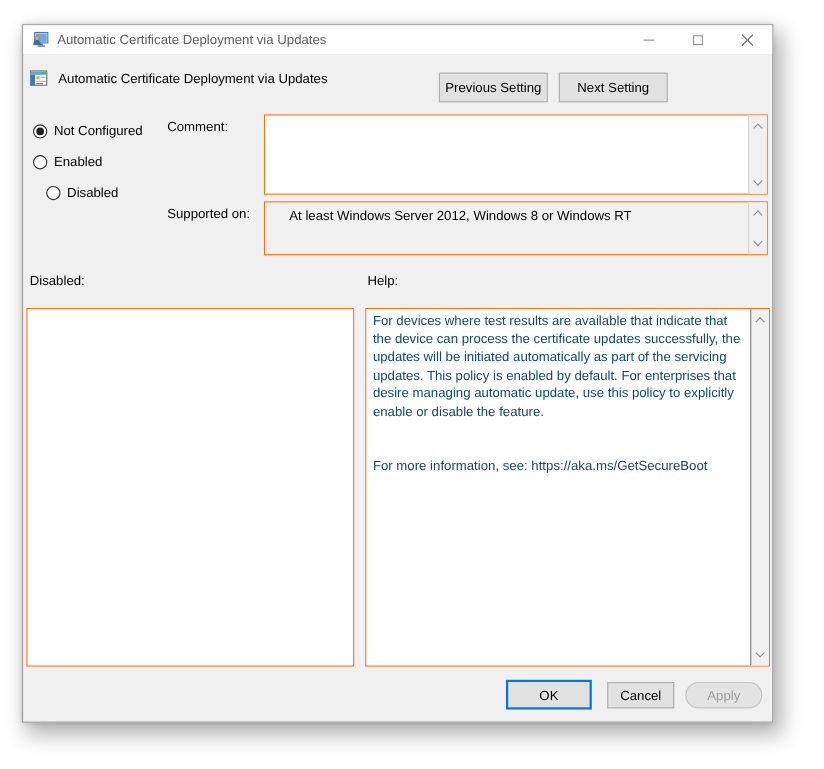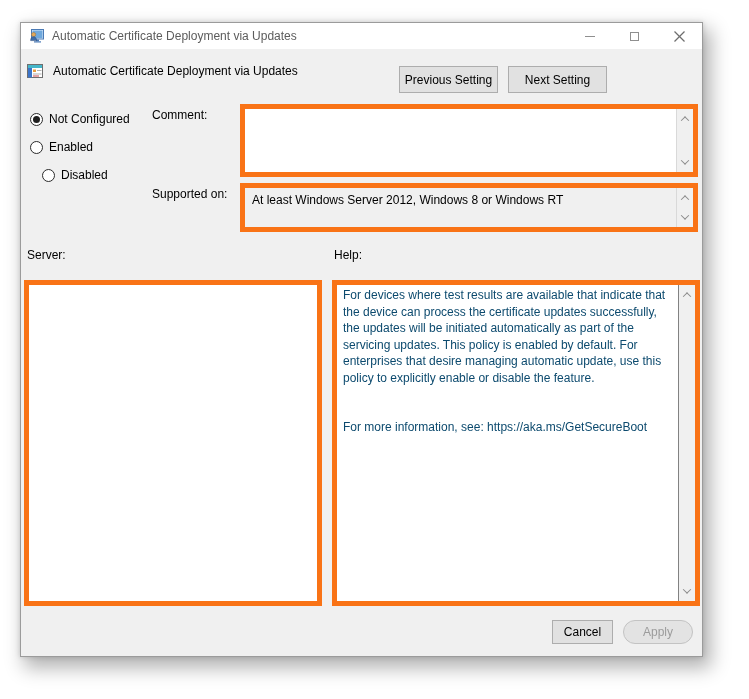--- a/index.html
+++ b/index.html
@@ -34,21 +34,21 @@
 
   
   .radio-row { position:absolute; left:9px; display:flex; align-items:center; height:16px; }
   .radio-circle { width:13px; height:13px; border:1px solid #2b2b2b; border-radius:50%;
                   background:#fff; margin-right:6px; position:relative; flex:0 0 auto; }
   .radio-row.selected .radio-circle::after { content:""; position:absolute; left:2px; top:2px;
                   width:7px; height:7px; border-radius:50%; background:#1f1f1f; }
 
   
   .field-label { position:absolute; color:#000; font-size:12px; white-space:nowrap; }
-  .box { position:absolute; border:5px solid #f97316; background:#fff; }
+  .box { position:absolute; border:1px solid #f97316; background:#fff;padding-left:15px; }
   .scrollstrip { position:absolute; top:0; right:0; bottom:0; width:17px; background:#f0f0f0;
                  border-left:1px solid #d9d9d9; display:flex; flex-direction:column;
                  justify-content:space-between; align-items:center; padding:5px 0; }
   .scrollbtn { width:13px; height:10px; display:flex; align-items:center; justify-content:center; }
   .chev { width:6px; height:6px; border-left:1px solid #8a8a8a; border-top:1px solid #8a8a8a; }
   .chev.up { transform:rotate(45deg) translate(1px,1px); }
   .chev.down { transform:rotate(225deg) translate(1px,1px); }
 
   #comment-box { left:219px; top:81px; width:458px; height:73px; }
   #supported-box { left:219px; top:160px; width:458px; height:49px; background:#f0f0f0; }
@@ -145,36 +145,37 @@
     <div class="scrollstrip">
       <div class="scrollbtn">
           <span class="chev up"></span>
         </div>
       <div class="scrollbtn">
           <span class="chev down"></span>
         </div>
     </div>
   </div>
 
-  <div class="field-label" style="left:6px; top:225px;">Server:</div>
+  <div class="field-label" style="left:6px; top:225px;">Disabled:</div>
   <div class="field-label" style="left:313px; top:225px;">Help:</div>
 
   <div class="box" id="options-panel"></div>
 
   <div class="box" id="help-panel">
     <div class="help-text">
       <div>For devices where test results are available that indicate that the device can process the certificate updates successfully, the updates will be initiated automatically as part of the servicing updates. This policy is enabled by default. For enterprises that desire managing automatic update, use this policy to explicitly enable or disable the feature.</div>
       <div class="help-more">For more information, see: https://aka.ms/GetSecureBoot</div>
     </div>
     <div class="scrollstrip">
       <div class="scrollbtn">
           <span class="chev up"></span>
         </div>
       <div class="scrollbtn">
           <span class="chev down"></span>
         </div>
     </div>
   </div>
 
+  <div class="btn footer-btn" id="ok-btn">OK</div>
   <div class="btn footer-btn" id="cancel-btn">Cancel</div>
   <div class="btn footer-btn" id="apply-btn">Apply</div>
 
 </div>
 
 </body></html>

